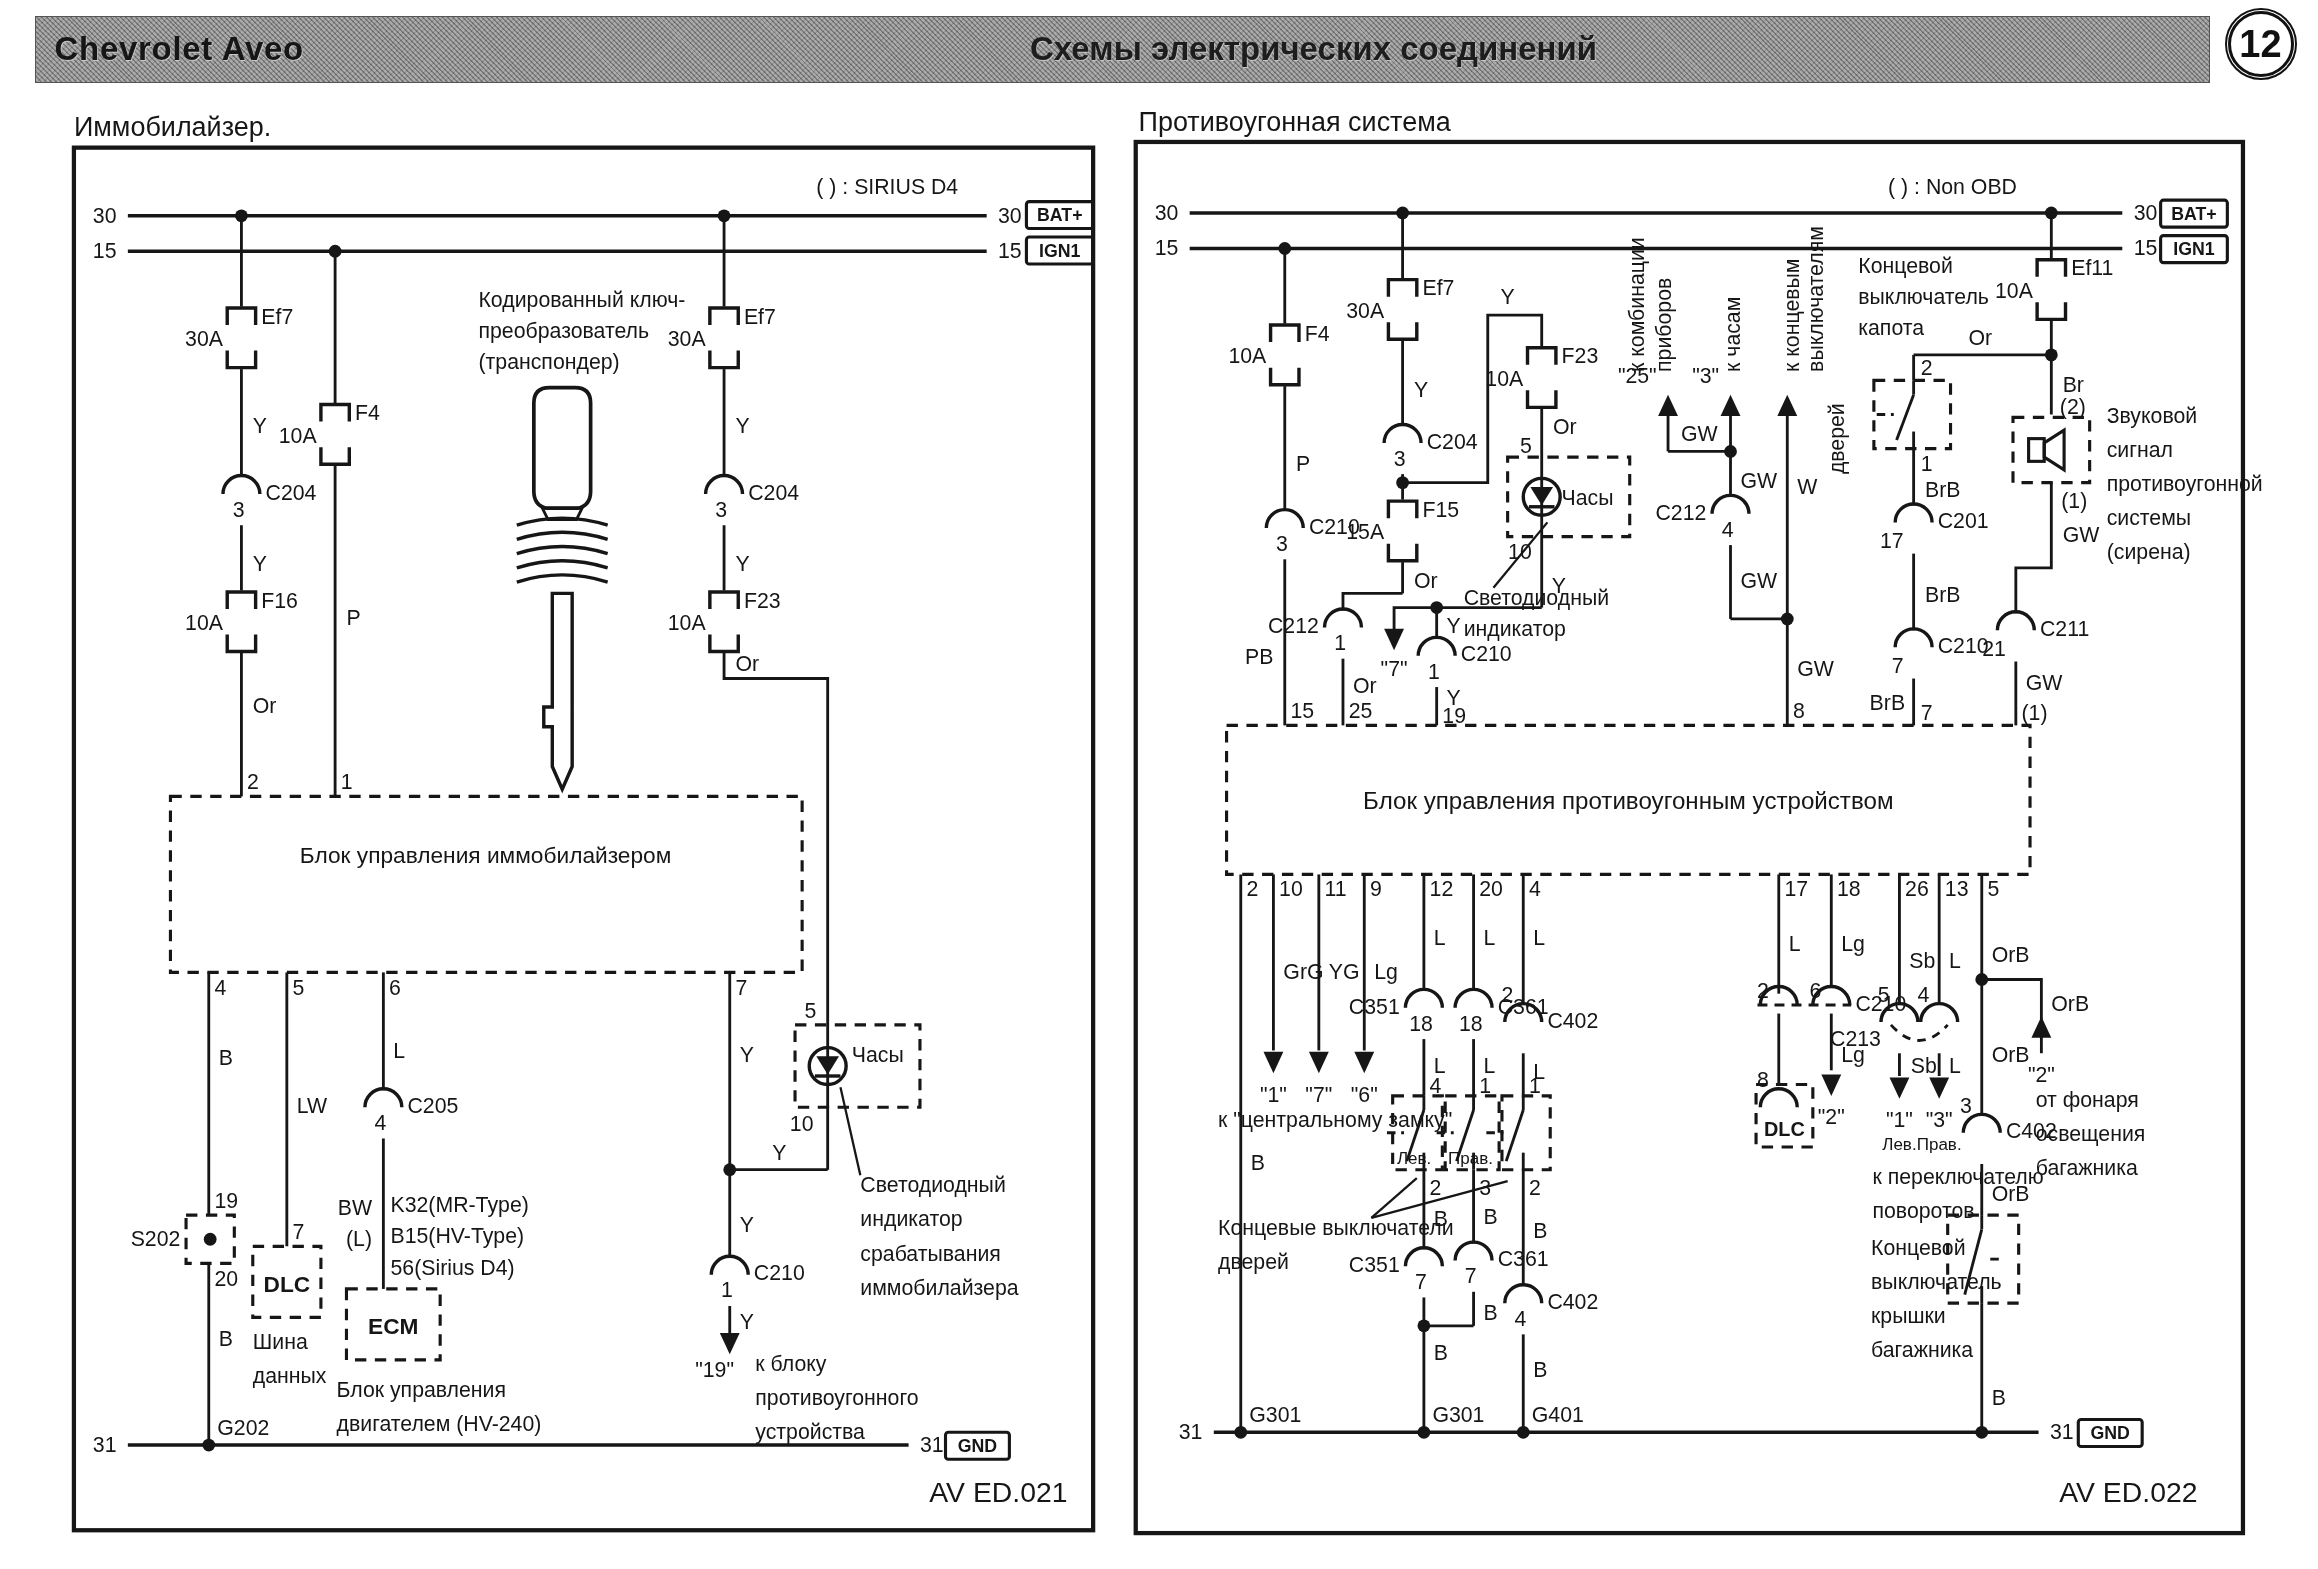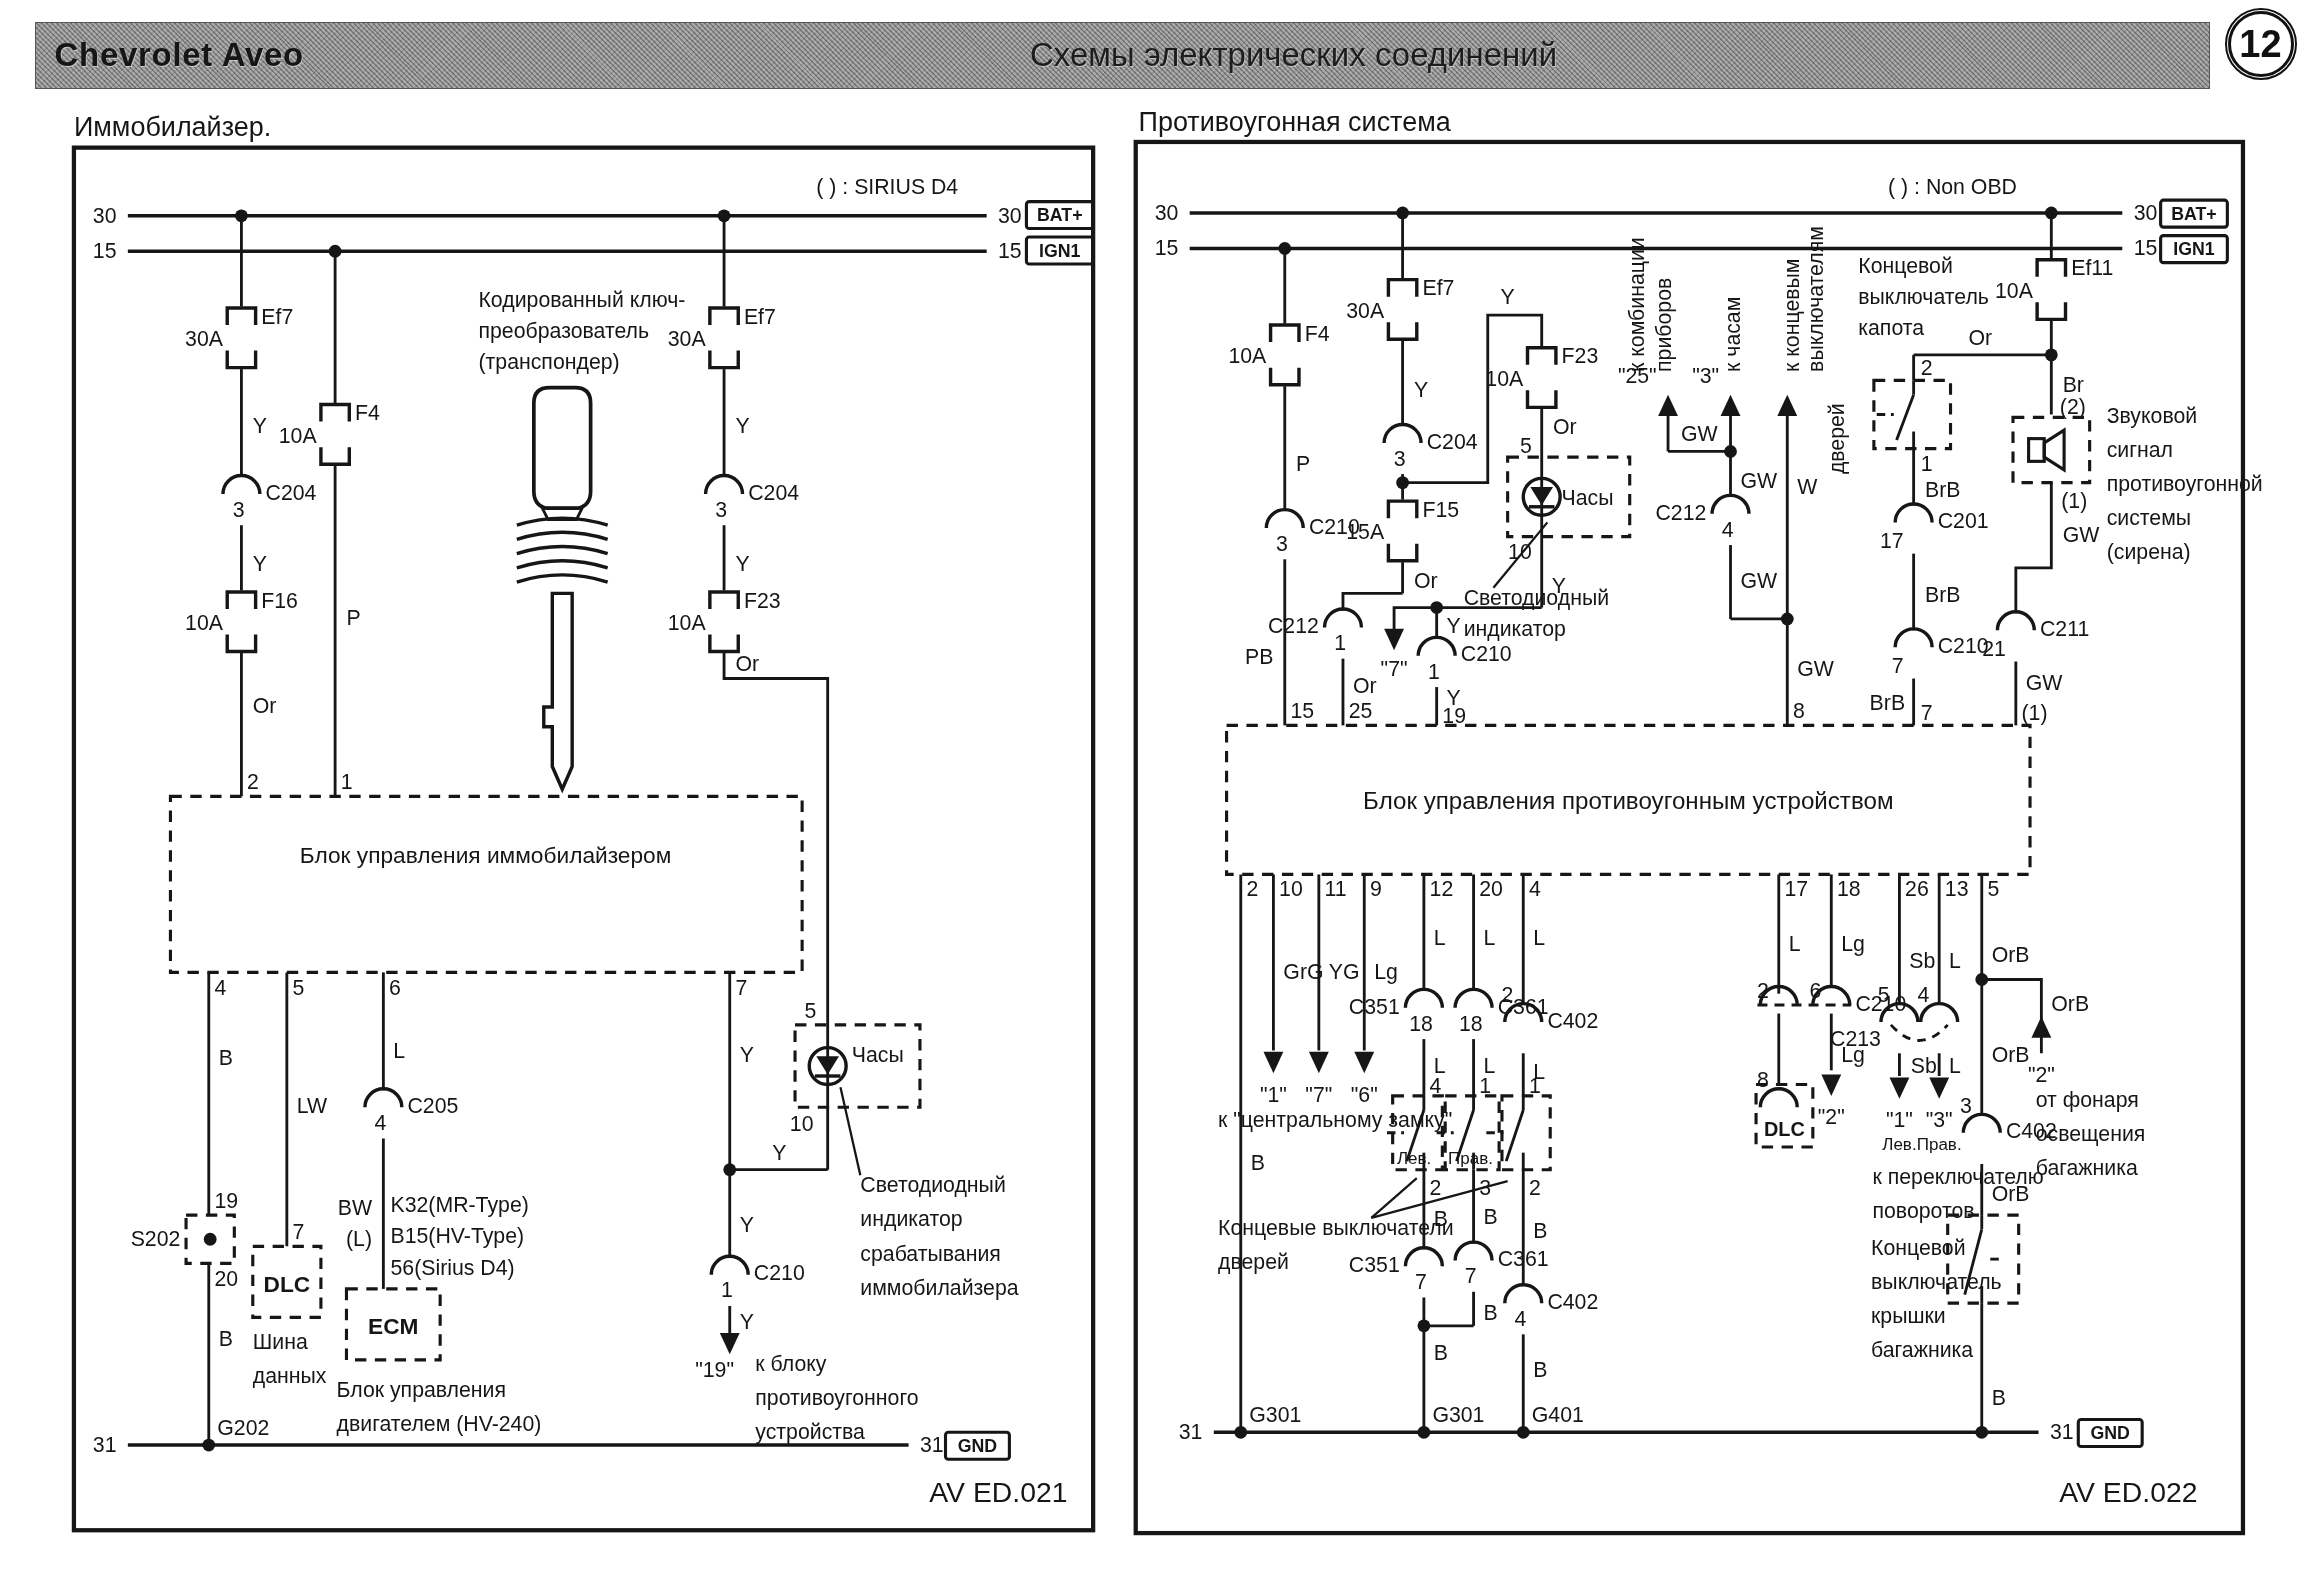--- a/index.html
+++ b/index.html
@@ -1,23 +1,23 @@
 <!DOCTYPE html>
 <html style="font-size:11.4px"><head>
 <meta charset="utf-8">
 <style>
   html,body{margin:0;padding:0;background:#e8e8e8;}
   .page{position:relative;width:2319px;height:1570px;background:#ffffff;font-family:"Liberation Sans",sans-serif;overflow:hidden;}
   .header-bar{position:absolute;left:35px;top:15.6px;width:2173px;height:65px;
     background-color:#9b9b9b;
     background-image:repeating-linear-gradient(45deg,rgba(60,60,60,.35) 0 1.4px,rgba(190,190,190,.35) 1.4px 3.5px),
                      repeating-linear-gradient(-45deg,rgba(80,80,80,.3) 0 1.4px,rgba(170,170,170,.3) 1.4px 4.3px);
-    border:1.4px solid #555;display:flex;align-items:center;margin-top:6px;}
+    border:1.4px solid #555;display:flex;align-items:center;}
   .brand{margin-left:18.5px;font-size:33px;font-weight:bold;color:#161616;letter-spacing:0.7px;text-shadow:0.7px 0.7px 0 #c9c9c9;}
-  .header-title{position:absolute;left:994px;font-size:33px;font-weight:normal;color:#1d1d1d;text-shadow:0.7px 0.7px 0 #c4c4c4;}
+  .header-title{position:absolute;left:994px;font-size:33px;font-weight:bold;color:#1d1d1d;text-shadow:0.7px 0.7px 0 #c4c4c4;}
   .page-badge{position:absolute;right:25.5px;top:11.4px;width:60px;height:60px;border-radius:50%;
     border:3.5px solid #111;outline:2.1px solid #111;outline-offset:1.4px;background:#fff;
     display:flex;align-items:center;justify-content:center;font-size:38px;font-weight:bold;color:#111;}
   svg{position:absolute;left:0;top:0;}
   svg text{fill:#161616;}
 </style>
 </head>
 <body>
 
 <div class="page">

